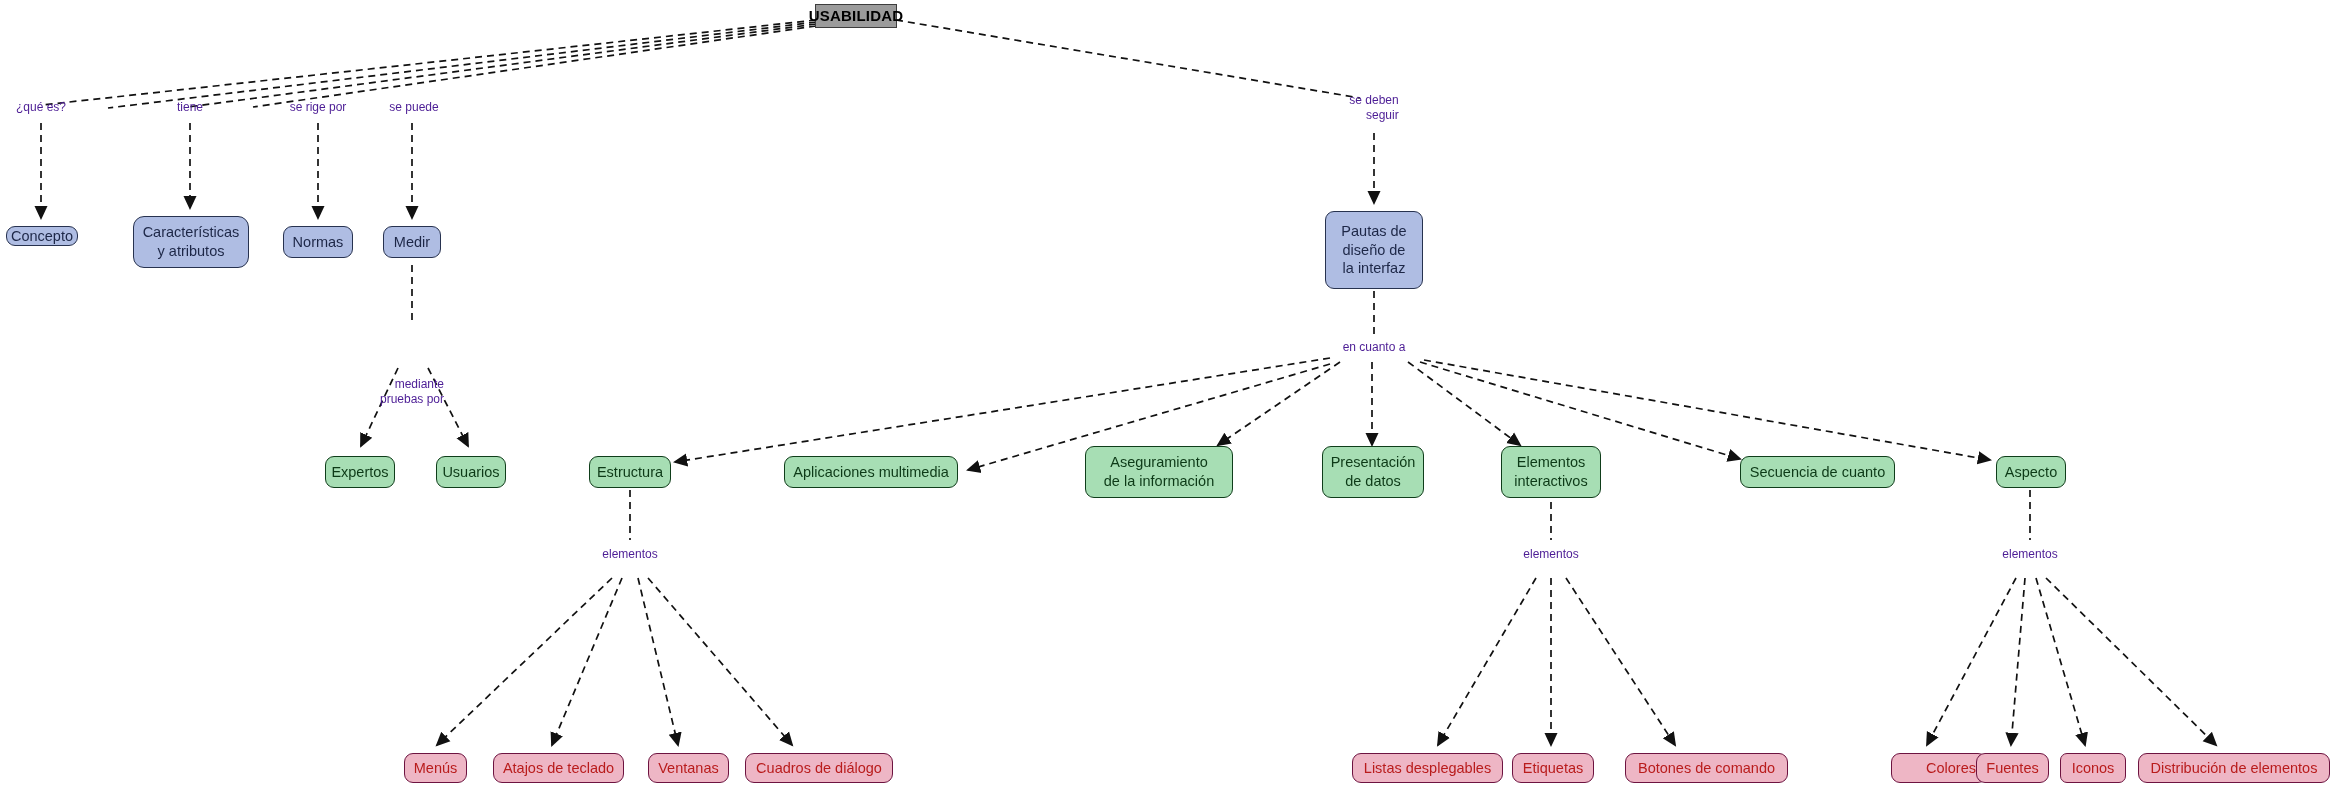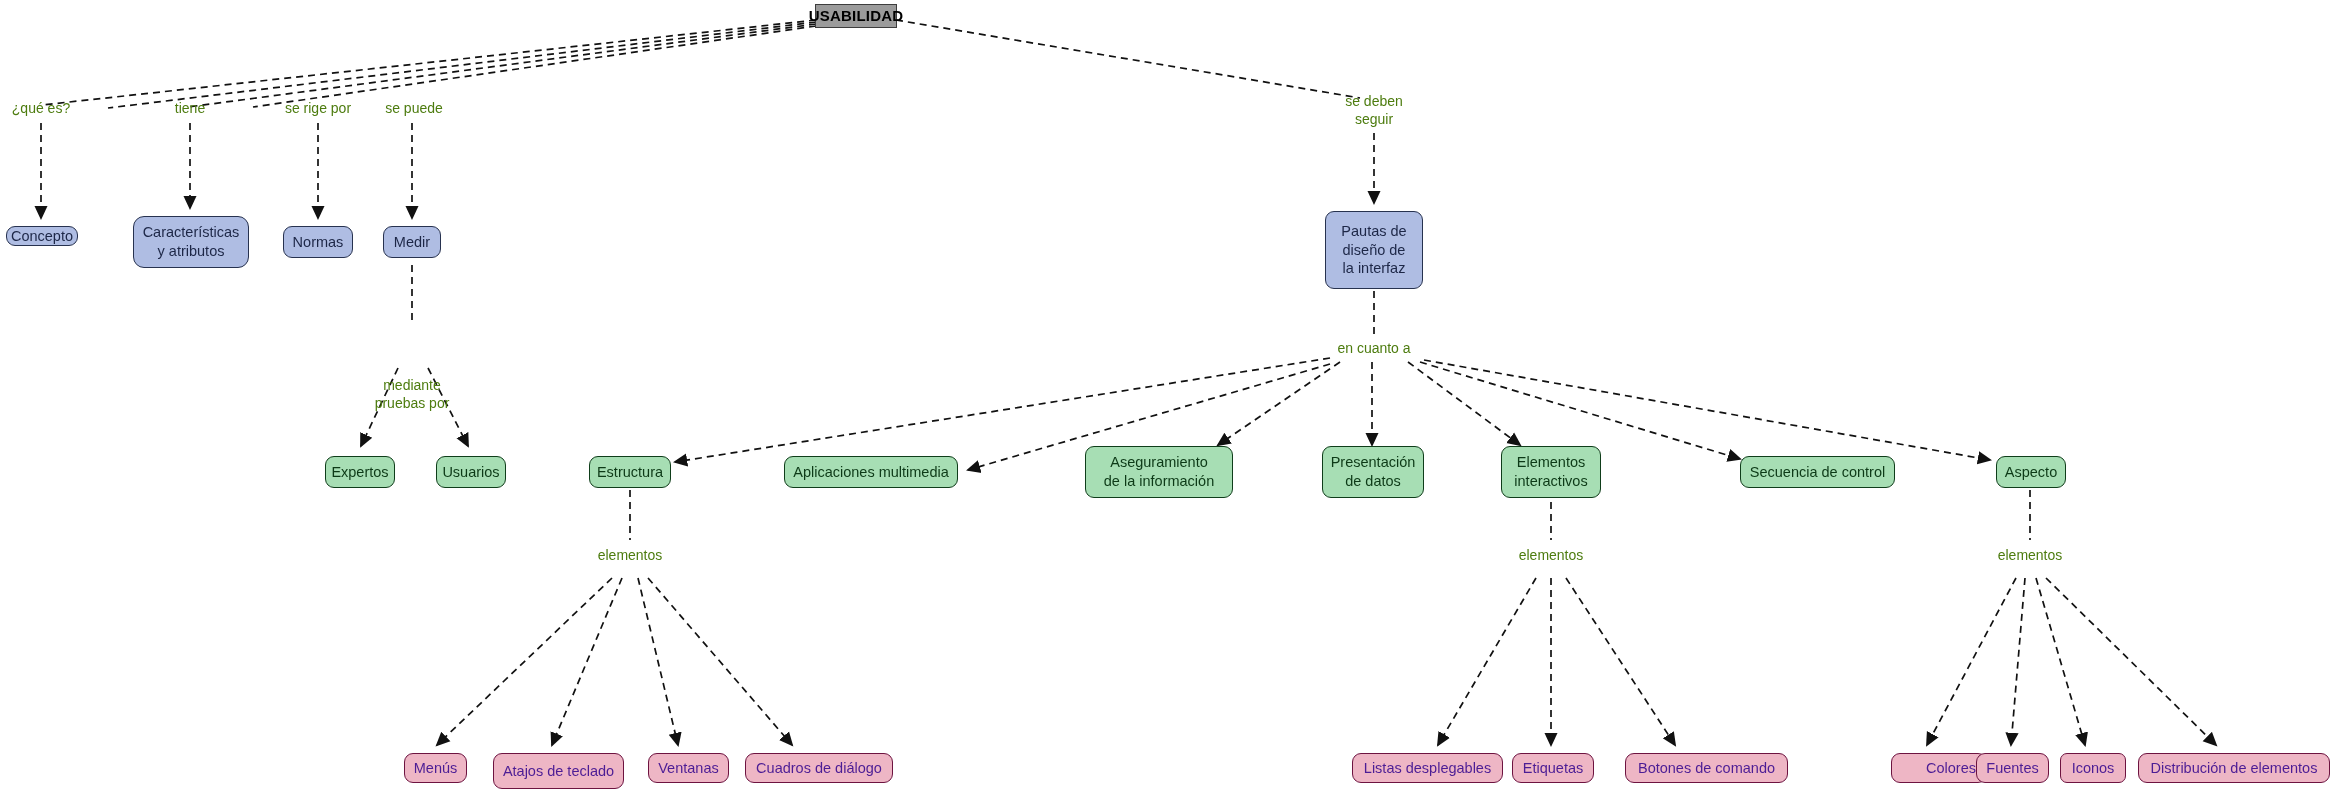--- a/index.html
+++ b/index.html
@@ -57,29 +57,29 @@
   .node.green {
     background: #a7deb4;
     border: 1.6px solid #0f3d1a;
     color: #0d3a17;
     font-size: 14.5px;
     border-radius: 9px;
   }
   .node.pink {
     background: #eeb6c5;
     border: 1.6px solid #6d1340;
-    color: #4c1d95;
+    color: #b91c1c;
     font-size: 14.5px;
     border-radius: 9px;
   }
   .linklabel {
     position: absolute;
-    font-size: 14px;
-    color: #4d7c0f;
-    text-align: center;
+    font-size: 12px;
+    color: #4c1d95;
+    text-align: right;
     line-height: 1.28;
     white-space: nowrap;
     transform: translateX(-50%);
   }
   .nline { display: block; }
 </style>
 </head>
 <body>
 
 <div id="map-root">
@@ -217,42 +217,42 @@
     <span class="nline">Presentación</span>
     <span class="nline">de datos</span>
   </div>
 
   <div class="node green" style="left:1501px; top:446px; width:100px; height:52px;">
     <span class="nline">Elementos</span>
     <span class="nline">interactivos</span>
   </div>
 
   <div class="node green" style="left:1740px; top:456px; width:155px; height:32px;">
-    <span class="nline">Secuencia de control</span>
+    <span class="nline">Secuencia de cuanto</span>
   </div>
 
   <div class="node green" style="left:1996px; top:456px; width:70px; height:32px;">
     <span class="nline">Aspecto</span>
   </div>
 
   <div class="linklabel" style="left:630px; top:547px;">
     <span class="nline">elementos</span>
   </div>
   <div class="linklabel" style="left:1551px; top:547px;">
     <span class="nline">elementos</span>
   </div>
   <div class="linklabel" style="left:2030px; top:547px;">
     <span class="nline">elementos</span>
   </div>
 
   <div class="node pink" style="left:404px; top:753px; width:63px; height:30px;">
     <span class="nline">Menús</span>
   </div>
 
-  <div class="node pink" style="left:493px; top:753px; width:131px; height:36px;">
+  <div class="node pink" style="left:493px; top:753px; width:131px; height:30px;">
     <span class="nline">Atajos de teclado</span>
   </div>
 
   <div class="node pink" style="left:648px; top:753px; width:81px; height:30px;">
     <span class="nline">Ventanas</span>
   </div>
 
   <div class="node pink" style="left:745px; top:753px; width:148px; height:30px;">
     <span class="nline">Cuadros de diálogo</span>
   </div>

